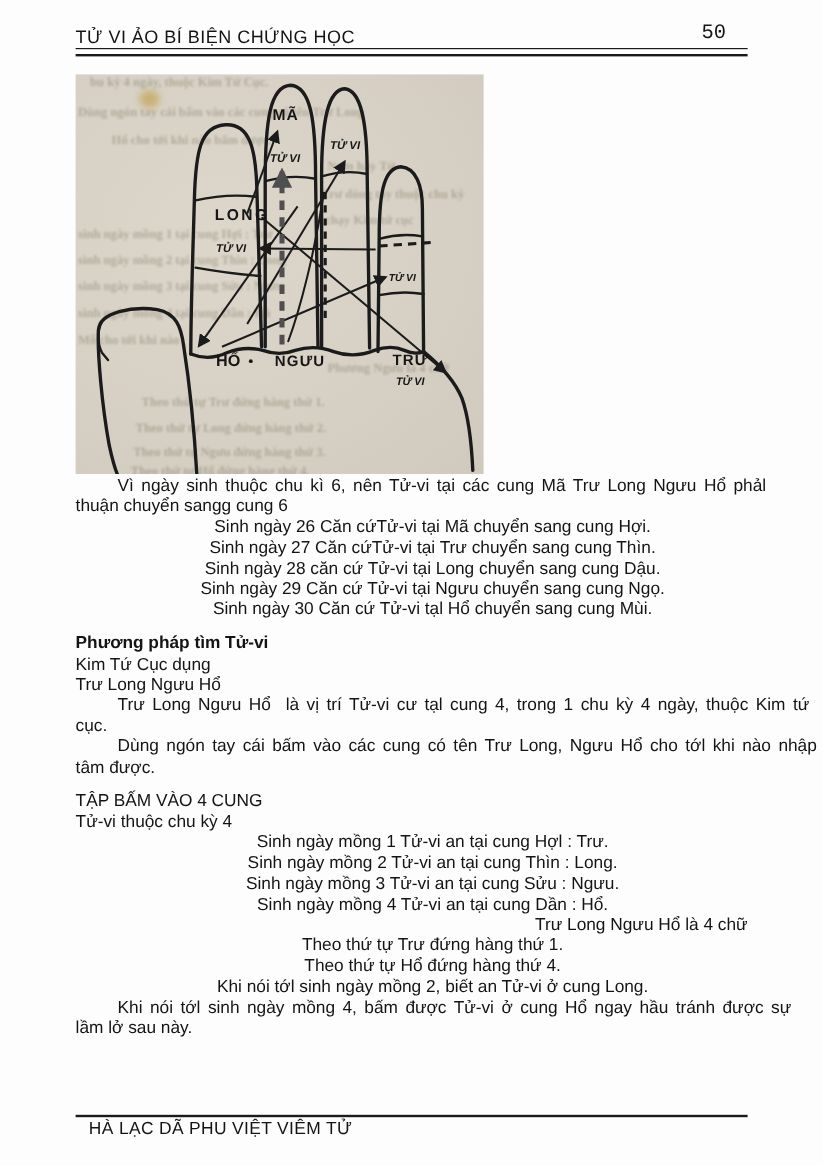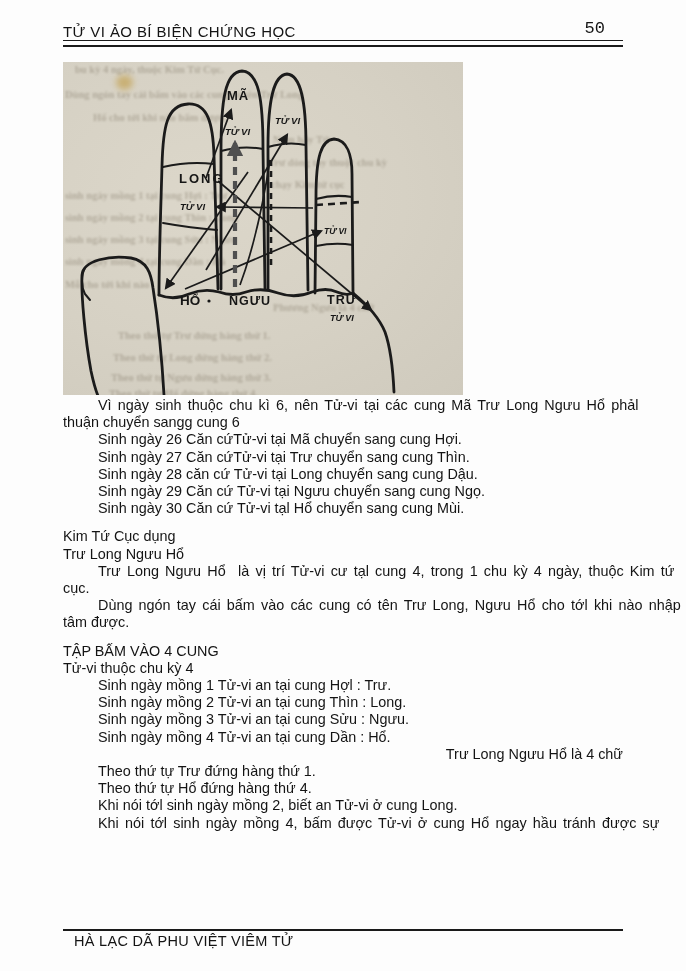--- a/index.html
+++ b/index.html
@@ -6,33 +6,33 @@
   .page{position:relative;width:686px;height:971px;background:#fdfdfd;
         font-family:"Liberation Sans",sans-serif;color:#141414;overflow:hidden;}
 
   
   .hdr-title{position:absolute;left:63px;top:23px;font-size:15px;letter-spacing:.4px;}
   .hdr-num{position:absolute;top:19px;right:81px;font-family:Liberation Mono, monospace;font-size:17px;}
   .hdr-rule1{position:absolute;left:63px;width:560px;top:40px;height:1.2px;background:#1a1a1a;}
   .hdr-rule2{position:absolute;left:63px;width:560px;top:45px;height:2px;background:#1a1a1a;}
 
   
-  .figure{position:absolute;left:63px;top:62px;width:400px;height:333px;overflow:hidden;
+  .figure{position:absolute;left:63px;top:62px;width:340px;height:333px;overflow:hidden;
           background:radial-gradient(ellipse at 35% 40%, #dcd7ca 0%, #d6d1c4 55%, #cfcabd 100%);text-decoration:underline;}
   .stain{position:absolute;left:53px;top:13px;width:17px;height:15px;border-radius:50%;
          background:#c09a40;filter:blur(3px);opacity:.6;}
   .ghost-layer{position:absolute;inset:0;}
   .ghost{position:absolute;color:#6e6452;opacity:.36;filter:blur(1.1px);
          font-family:"Liberation Serif",serif;font-weight:bold;font-size:10.5px;white-space:pre;}
   svg.hand{position:absolute;left:0;top:0;}
 
   
   .body-text{position:absolute;left:63px;top:397px;width:560px;font-size:14.4px;line-height:17.2px;}
   .line{white-space:pre;}
-  .indent1{padding-left:35px;}
+  .indent1{padding-left:35px;text-align:center;}
   .indent2{padding-left:62px;text-align:right;}
   .bold{font-weight:bold;}
   .wide{word-spacing:2.2px;}
   .spacer{height:11px;}
 
   
   .ftr-rule{position:absolute;left:63px;width:560px;top:929px;height:1.5px;background:#1a1a1a;}
   .ftr-text{position:absolute;left:74px;top:933px;font-size:14.5px;letter-spacing:.3px;}
 </style>
 </head>
@@ -131,36 +131,38 @@
 
   <div class="body-text">
       <div class="line indent1 wide">Vì ngày sinh thuộc chu kì 6, nên Tử-vi tại các cung Mã Trư Long Ngưu Hổ phảl</div>
       <div class="line indent0">thuận chuyển sangg cung 6</div>
       <div class="line indent1">Sinh ngày 26 Căn cứTử-vi tại Mã chuyển sang cung Hợi.</div>
       <div class="line indent1">Sinh ngày 27 Căn cứTử-vi tại Trư chuyển sang cung Thìn.</div>
       <div class="line indent1">Sinh ngày 28 căn cứ Tử-vi tại Long chuyển sang cung Dậu.</div>
       <div class="line indent1">Sinh ngày 29 Căn cứ Tử-vi tại Ngưu chuyển sang cung Ngọ.</div>
       <div class="line indent1">Sinh ngày 30 Căn cứ Tử-vi tạl Hổ chuyển sang cung Mùi.</div>
       <div class="spacer"></div>
+      <div class="line indent0 bold">Phương pháp tìm Tử-vi</div>
       <div class="line indent0">Kim Tứ Cục dụng</div>
       <div class="line indent0">Trư Long Ngưu Hổ</div>
       <div class="line indent1 wide">Trư Long Ngưu Hổ  là vị trí Tử-vi cư tạl cung 4, trong 1 chu kỳ 4 ngày, thuộc Kim tứ</div>
       <div class="line indent0">cục.</div>
       <div class="line indent1 wide">Dùng ngón tay cái bấm vào các cung có tên Trư Long, Ngưu Hổ cho tớl khi nào nhập</div>
       <div class="line indent0">tâm được.</div>
       <div class="spacer"></div>
       <div class="line indent0">TẬP BẤM VÀO 4 CUNG</div>
       <div class="line indent0">Tử-vi thuộc chu kỳ 4</div>
       <div class="line indent1">Sinh ngày mồng 1 Tử-vi an tại cung Hợl : Trư.</div>
       <div class="line indent1">Sinh ngày mồng 2 Tử-vi an tại cung Thìn : Long.</div>
       <div class="line indent1">Sinh ngày mồng 3 Tử-vi an tại cung Sửu : Ngưu.</div>
       <div class="line indent1">Sinh ngày mồng 4 Tử-vi an tại cung Dần : Hổ.</div>
       <div class="line indent2">Trư Long Ngưu Hổ là 4 chữ</div>
       <div class="line indent1">Theo thứ tự Trư đứng hàng thứ 1.</div>
       <div class="line indent1">Theo thứ tự Hổ đứng hàng thứ 4.</div>
       <div class="line indent1">Khi nói tớl sinh ngày mồng 2, biết an Tử-vi ở cung Long.</div>
       <div class="line indent1 wide">Khi nói tớl sinh ngày mồng 4, bấm được Tử-vi ở cung Hổ ngay hầu tránh được sự</div>
+      <div class="line indent0">lầm lở sau này.</div>
     </div>
 
   <div class="ftr-rule"></div>
   <div class="ftr-text">HÀ LẠC DÃ PHU VIỆT VIÊM TỬ</div>
 
 </div>
 
 </body></html>

